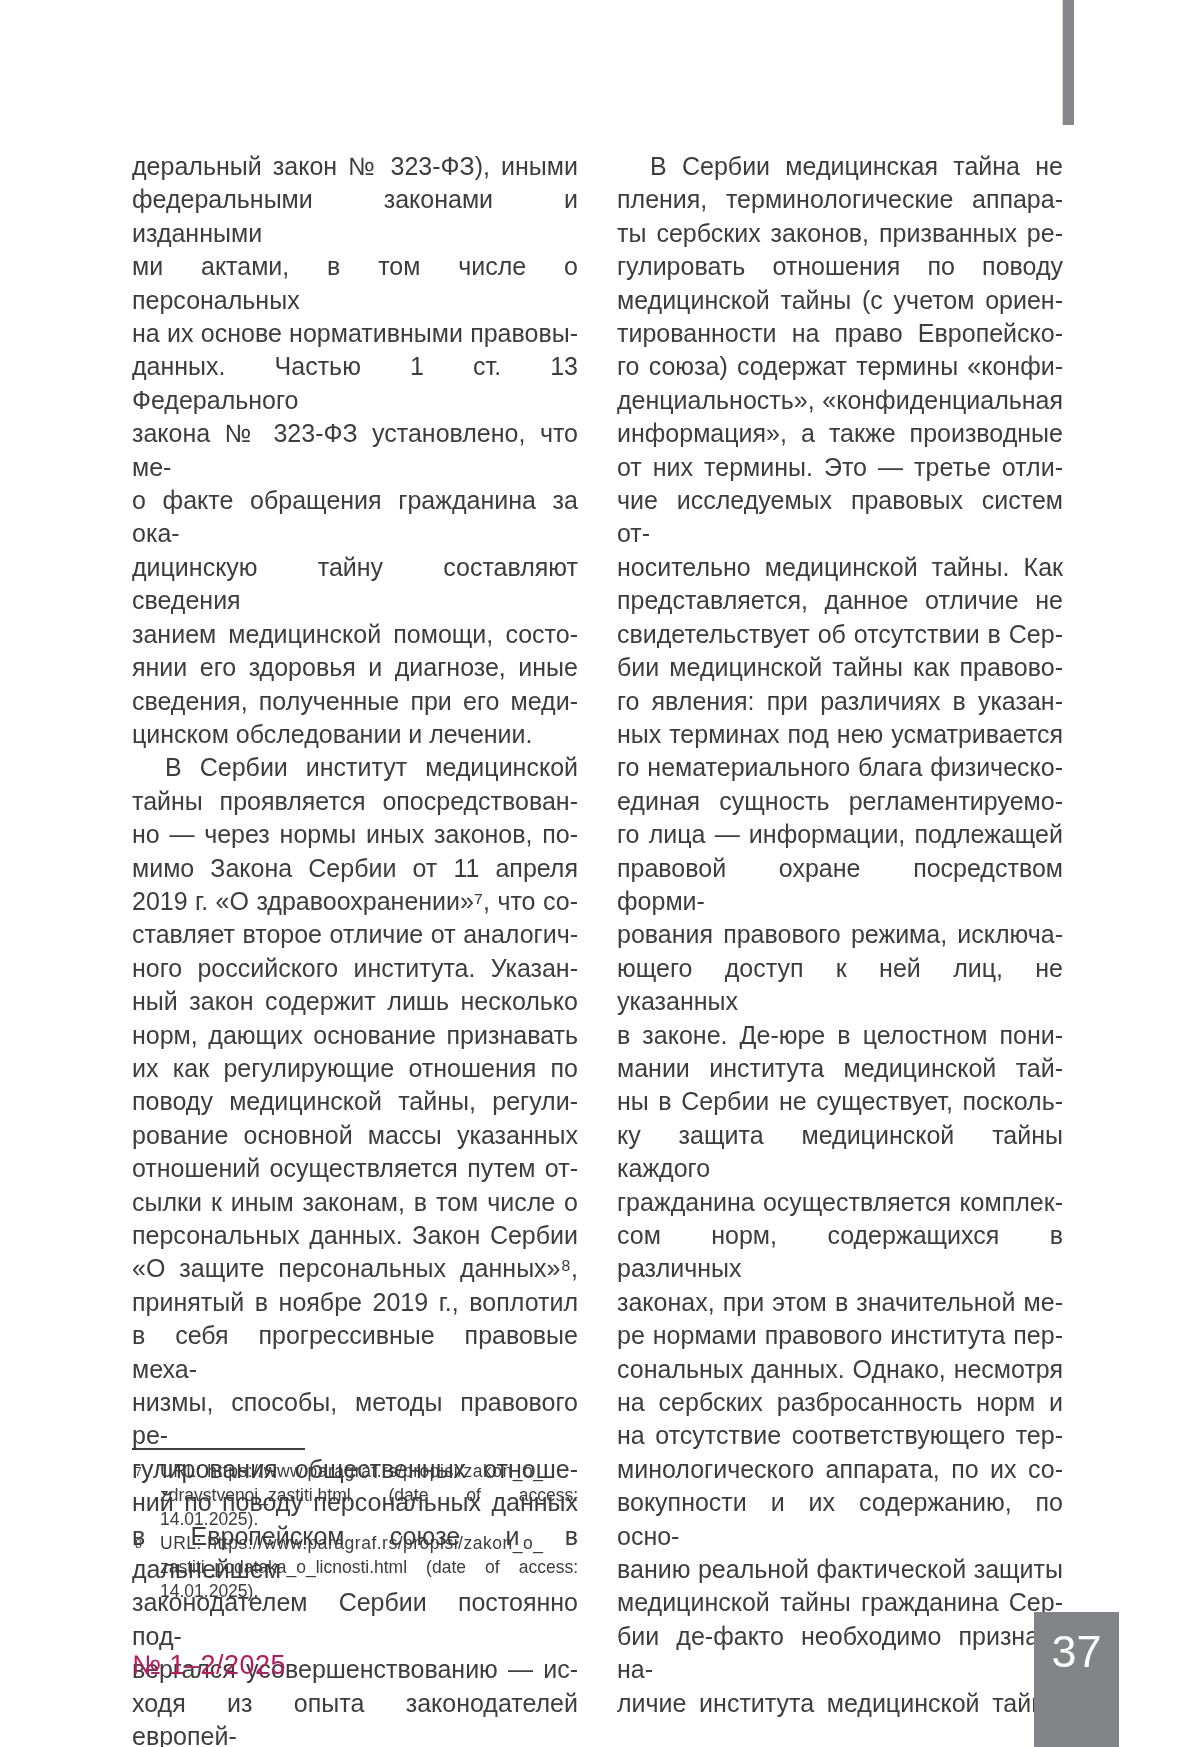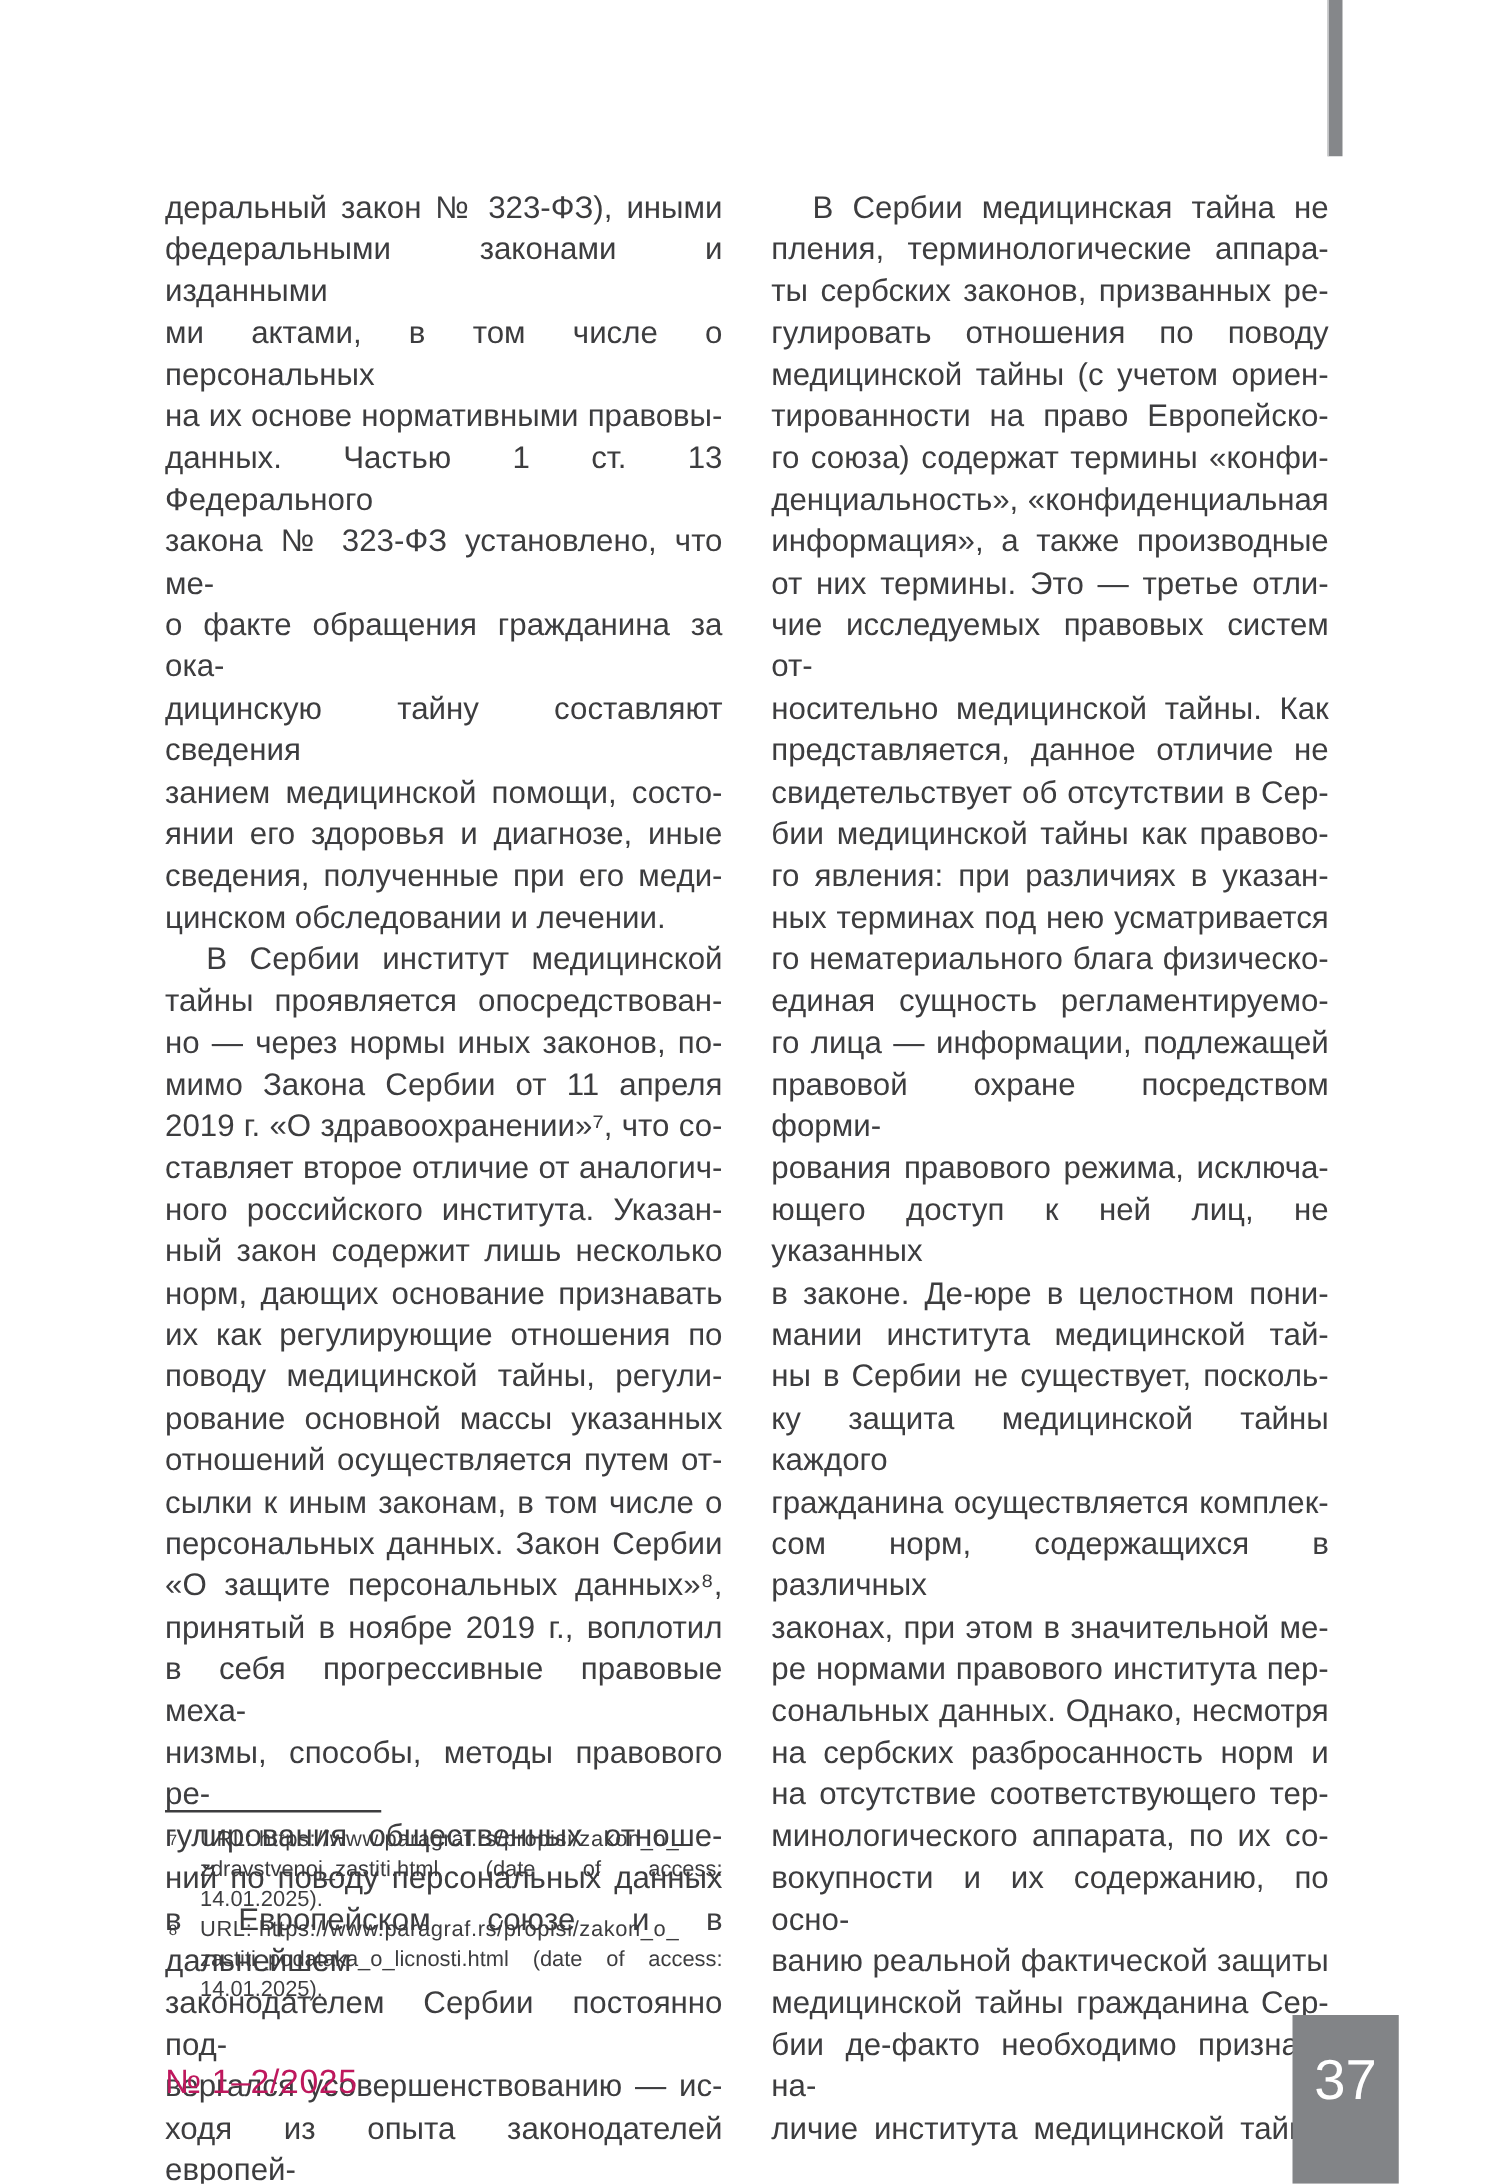--- a/index.html
+++ b/index.html
@@ -17,21 +17,21 @@
   .line.indent{text-indent:33px;}
   .footnotes{position:absolute;left:132px;top:1448px;width:446px;}
   .fn-rule{width:173px;border-top:2px solid #3d3d3f;margin-bottom:9px;}
   .fn{position:relative;padding-left:28px;font-size:17.5px;line-height:24px;}
   .fn-marker{position:absolute;left:3px;top:1px;font-size:12px;}
   .fn-line{text-align:left;}
   .fn-line.j{text-align:justify;text-align-last:justify;}
   .fn-line.ls{letter-spacing:0.5px;}
   .footer-issue{position:absolute;left:132px;top:1650px;font-size:27px;color:#be185d;letter-spacing:0.5px;}
   .page-badge{position:absolute;left:1034px;top:1612px;width:85px;height:135px;background:#828487;
-    color:#ffffff;text-align:center;font-size:45px;line-height:1;box-sizing:border-box;padding-top:29px;}
+    color:#ffffff;text-align:center;font-size:45px;line-height:1;box-sizing:border-box;padding-top:17px;}
 </style>
 </head>
 <body>
 
 <div class="page">
   <div class="top-bar"></div>
 
   <div class="columns">
     <div class="col" id="col-left">
         <div class="line">деральный закон № 323-ФЗ), иными</div>

